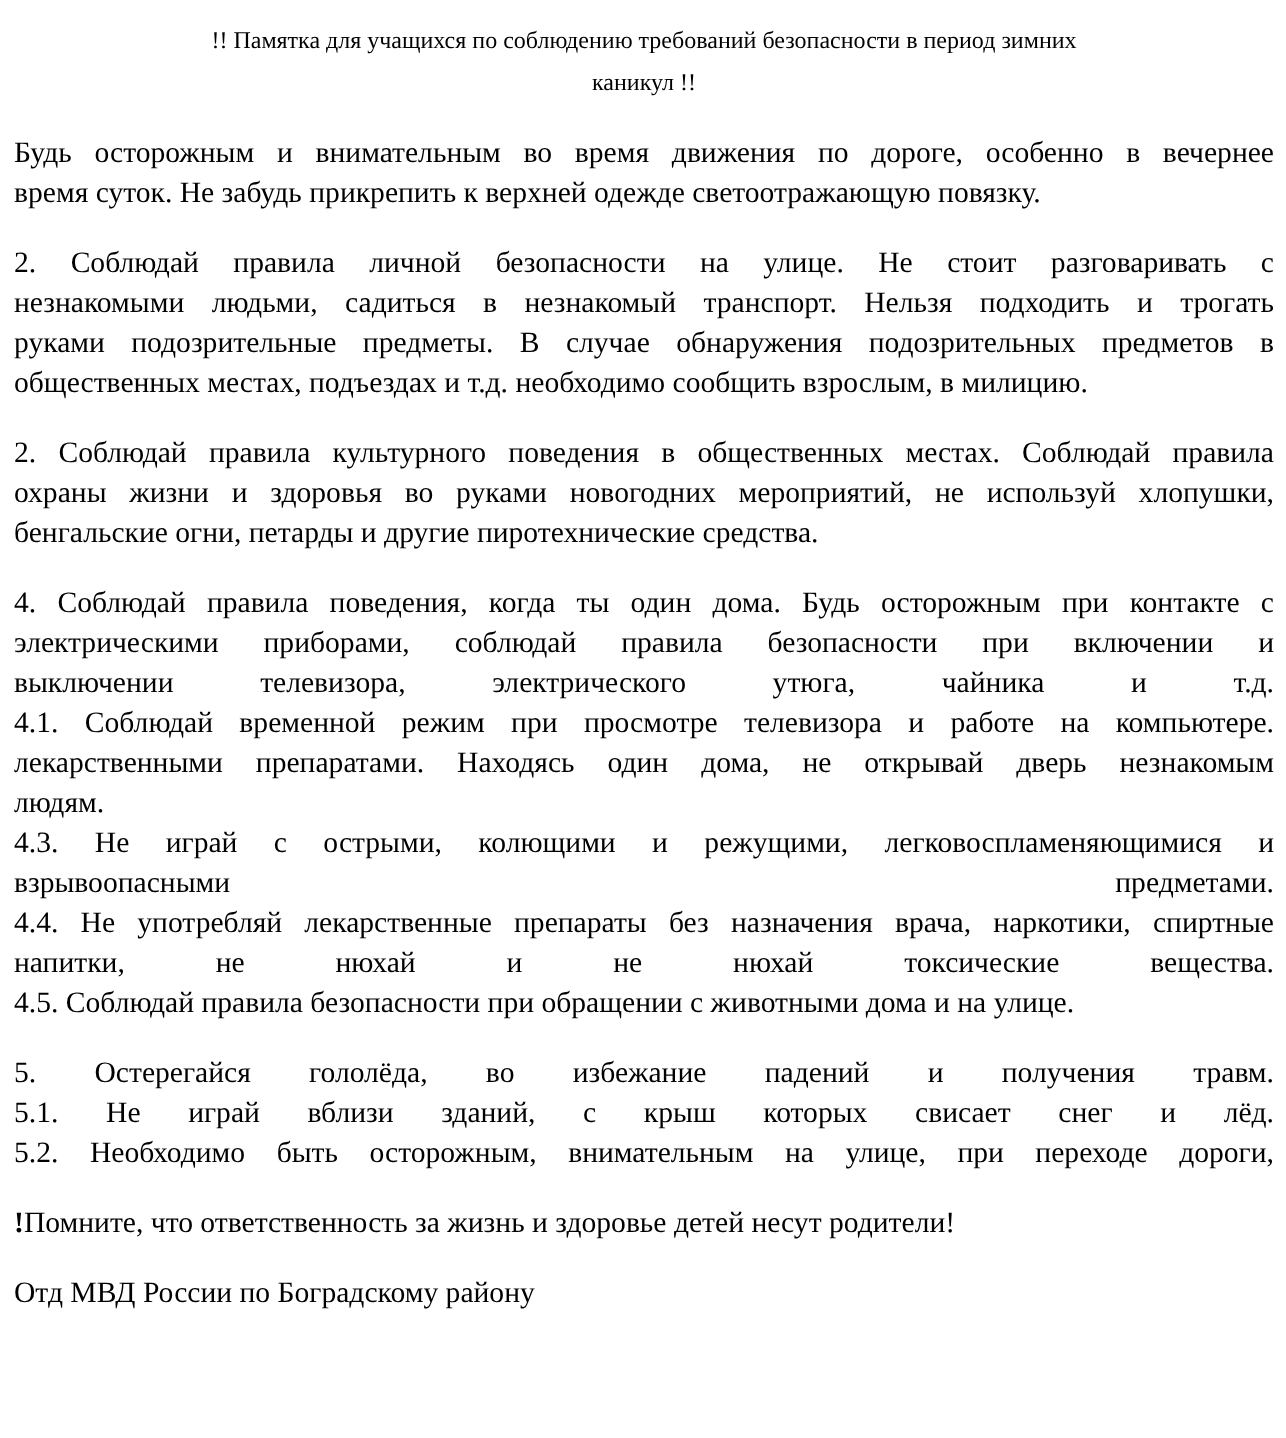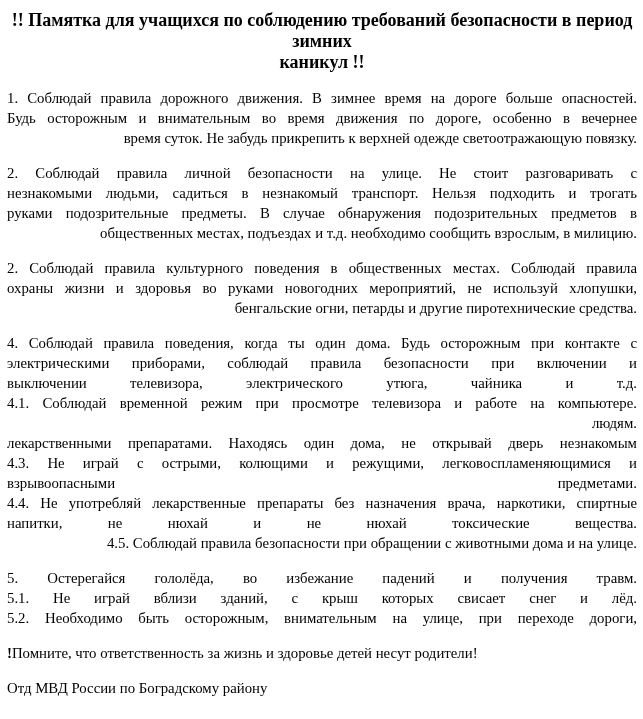--- a/index.html
+++ b/index.html
@@ -15,34 +15,34 @@
     font-size: 14.8px;
     color: #000000;
   }
   .page {
     box-sizing: border-box;
     width: 643px;
     height: 719px;
     padding: 10px 6px 0 7px;
   }
   .title {
-    font-weight: bold;
-    font-size: 18px;
+    font-weight: normal;
+    font-size: 12px;
     text-align: center;
   }
   .title .line {
     line-height: 21px;
     text-align: center;
   }
   .block {
     margin-top: 15px;
   }
   .line {
     line-height: 20px;
-    text-align: right;
+    text-align: left;
     white-space: normal;
   }
   .line.fj {
     text-align: justify;
     text-align-last: justify;
   }
   .reminder .bang {
     font-weight: bold;
   }
   .reminder, .footer {
@@ -53,21 +53,20 @@
 <body>
 
 <div class="page">
 
   <div class="title">
       <div class="line">!! Памятка для учащихся по соблюдению требований безопасности в период зимних</div>
       <div class="line">каникул !!</div>
     </div>
 
   <div class="block">
-      <div class="line fj">1. Соблюдай правила дорожного движения. В зимнее время на дороге больше опасностей.</div>
       <div class="line fj">Будь осторожным и внимательным во время движения по дороге, особенно в вечернее</div>
       <div class="line">время суток. Не забудь прикрепить к верхней одежде светоотражающую повязку.</div>
     </div>
 
   <div class="block">
       <div class="line fj">2. Соблюдай правила личной безопасности на улице. Не стоит разговаривать с</div>
       <div class="line fj">незнакомыми людьми, садиться в незнакомый транспорт. Нельзя подходить и трогать</div>
       <div class="line fj">руками подозрительные предметы. В случае обнаружения подозрительных предметов в</div>
       <div class="line">общественных местах, подъездах и т.д. необходимо сообщить взрослым, в милицию.</div>
     </div>
@@ -76,22 +75,22 @@
       <div class="line fj">2. Соблюдай правила культурного поведения в общественных местах. Соблюдай правила</div>
       <div class="line fj">охраны жизни и здоровья во руками новогодних мероприятий, не используй хлопушки,</div>
       <div class="line">бенгальские огни, петарды и другие пиротехнические средства.</div>
     </div>
 
   <div class="block">
       <div class="line fj">4. Соблюдай правила поведения, когда ты один дома. Будь осторожным при контакте с</div>
       <div class="line fj">электрическими приборами, соблюдай правила безопасности при включении и</div>
       <div class="line fj">выключении телевизора, электрического утюга, чайника и т.д.</div>
       <div class="line fj">4.1. Соблюдай временной режим при просмотре телевизора и работе на компьютере.</div>
+      <div class="line fj">лекарственными препаратами. Находясь один дома, не открывай дверь незнакомым</div>
       <div class="line">людям.</div>
-      <div class="line fj">лекарственными препаратами. Находясь один дома, не открывай дверь незнакомым</div>
       <div class="line fj">4.3. Не играй с острыми, колющими и режущими, легковоспламеняющимися и</div>
       <div class="line fj">взрывоопасными предметами.</div>
       <div class="line fj">4.4. Не употребляй лекарственные препараты без назначения врача, наркотики, спиртные</div>
       <div class="line fj">напитки, не нюхай и не нюхай токсические вещества.</div>
       <div class="line">4.5. Соблюдай правила безопасности при обращении с животными дома и на улице.</div>
     </div>
 
   <div class="block">
       <div class="line fj">5. Остерегайся гололёда, во избежание падений и получения травм.</div>
       <div class="line fj">5.1. Не играй вблизи зданий, с крыш которых свисает снег и лёд.</div>

